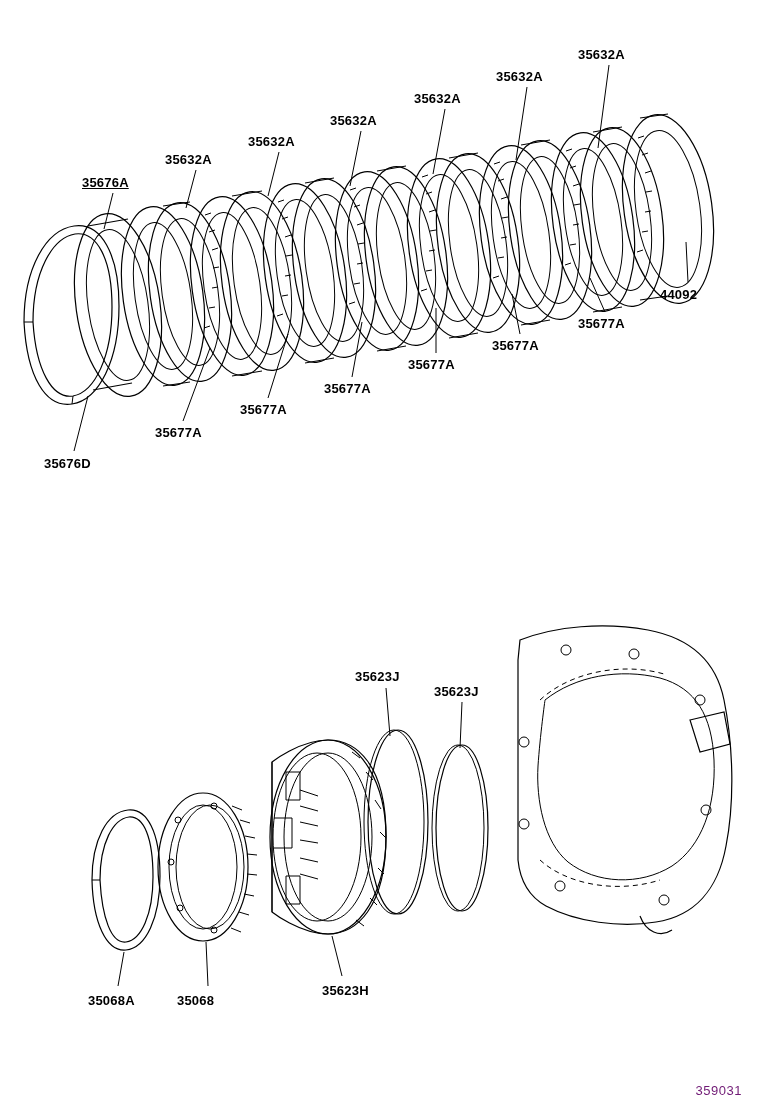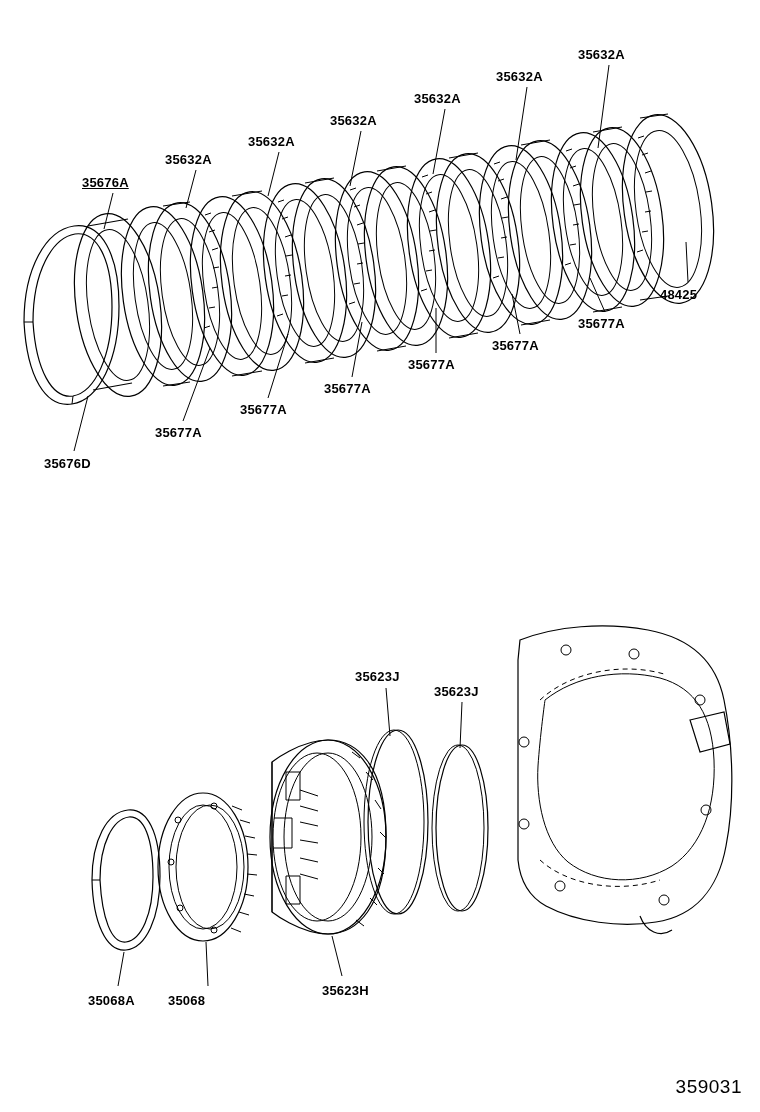--- a/index.html
+++ b/index.html
@@ -27,22 +27,22 @@
     font-size: 13px;
     color: #000000;
     white-space: nowrap;
     letter-spacing: 0.2px;
   }
   .figcode {
     position: absolute;
     right: 18px;
     bottom: 14px;
     font-family: "Liberation Sans", sans-serif;
-    font-size: 19px;
-    color: #000000;
+    font-size: 13px;
+    color: #701a75;
     letter-spacing: 0.5px;
   }
   svg.art {
     position: absolute;
     left: 0;
     top: 0;
     width: 760px;
     height: 1112px;
     pointer-events: none;
   }
@@ -241,29 +241,29 @@
     </g>
   </svg>
 
   <div class="label" style="left:82px;  top:175px;text-decoration:underline;">35676A</div>
   <div class="label" style="left:165px; top:152px;">35632A</div>
   <div class="label" style="left:248px; top:134px;">35632A</div>
   <div class="label" style="left:330px; top:113px;">35632A</div>
   <div class="label" style="left:414px; top:91px;">35632A</div>
   <div class="label" style="left:496px; top:69px;">35632A</div>
   <div class="label" style="left:578px; top:47px;">35632A</div>
-  <div class="label" style="left:660px; top:287px;">48425</div>
+  <div class="label" style="left:660px; top:287px;">44092</div>
   <div class="label" style="left:578px; top:316px;">35677A</div>
   <div class="label" style="left:492px; top:338px;">35677A</div>
   <div class="label" style="left:408px; top:357px;">35677A</div>
   <div class="label" style="left:324px; top:381px;">35677A</div>
   <div class="label" style="left:240px; top:402px;">35677A</div>
   <div class="label" style="left:155px; top:425px;">35677A</div>
   <div class="label" style="left:44px;  top:456px;">35676D</div>
 
   <div class="label" style="left:355px; top:669px;">35623J</div>
   <div class="label" style="left:434px; top:684px;">35623J</div>
   <div class="label" style="left:88px;  top:993px;text-align:center;">35068A</div>
-  <div class="label" style="left:168px; top:993px;">35068</div>
+  <div class="label" style="left:177px; top:993px;">35068</div>
   <div class="label" style="left:322px; top:983px;">35623H</div>
 
   <div class="figcode">359031</div>
 </div>
 
 </body></html>

